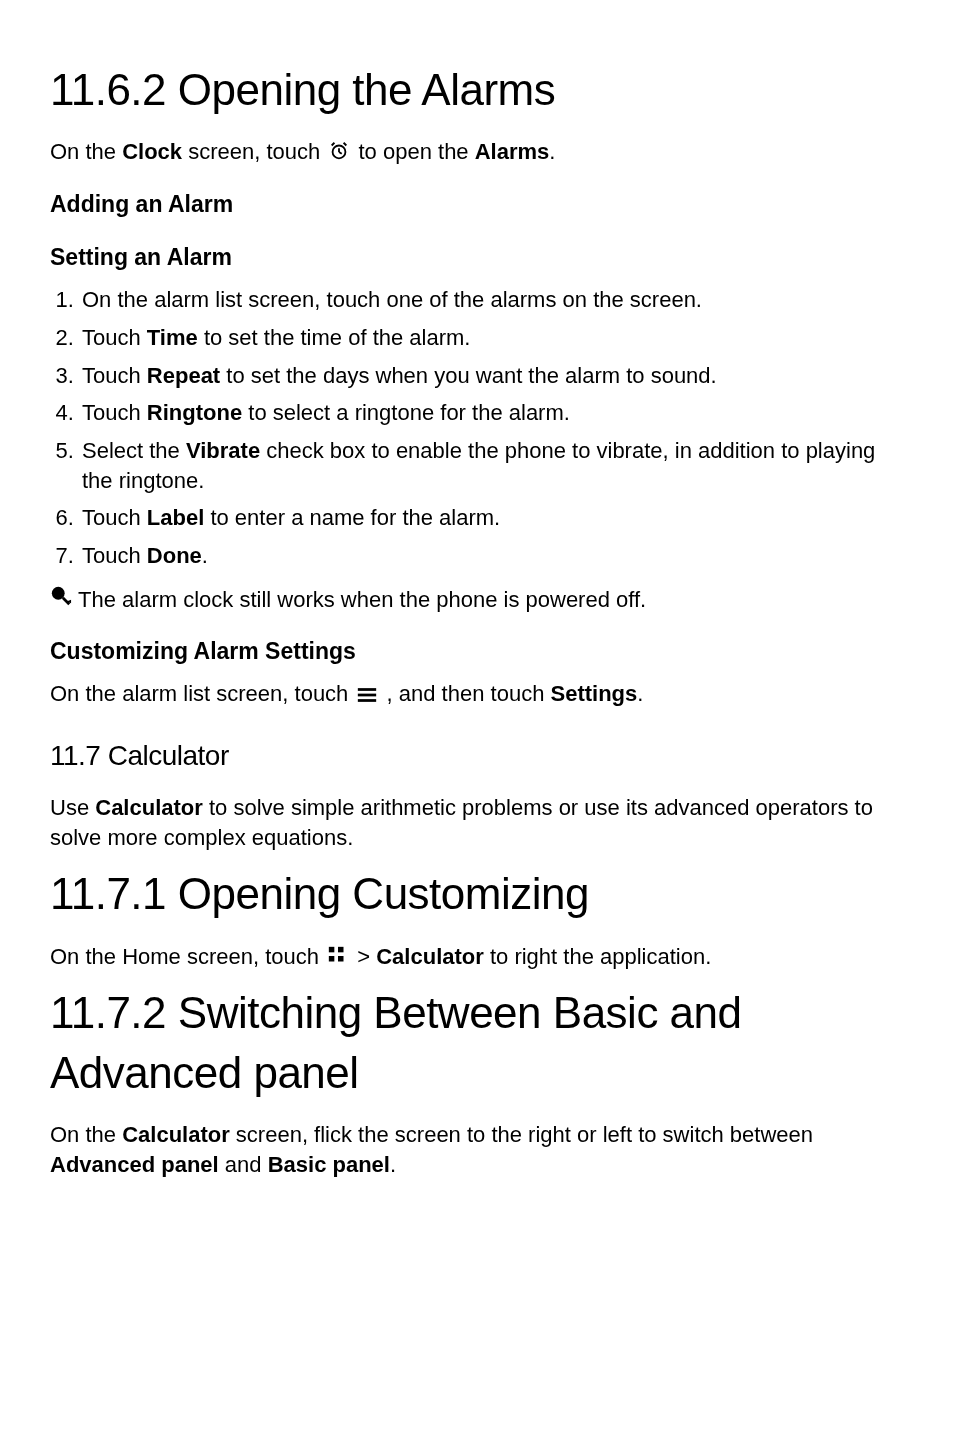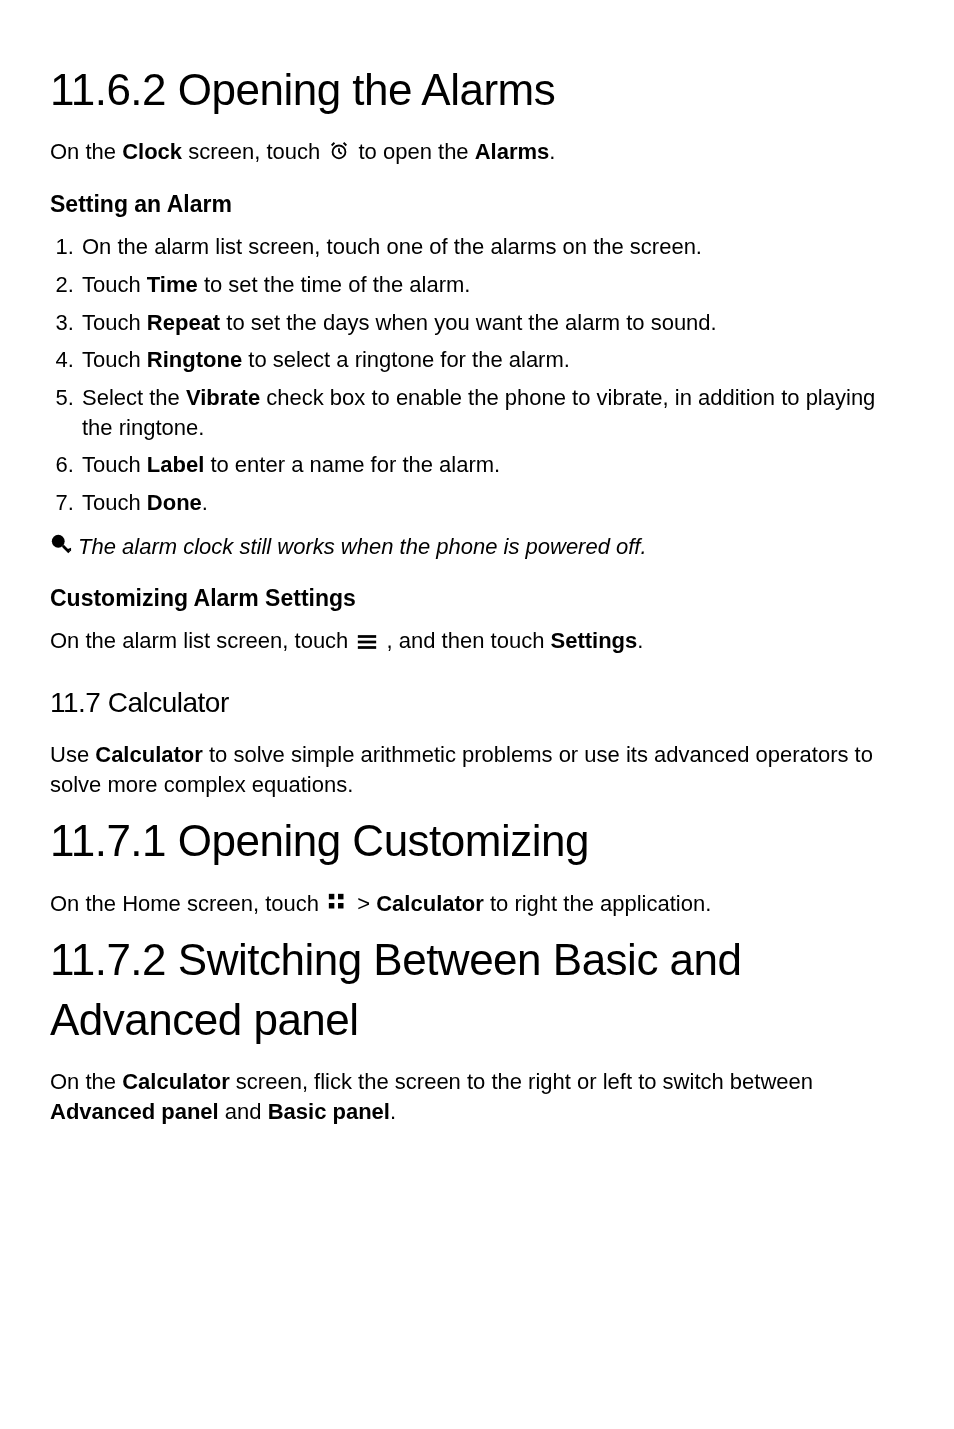--- a/index.html
+++ b/index.html
@@ -40,23 +40,22 @@
     padding-left: 30px;
     margin: 0 0 12px 0;
     font-size: 22px;
   }
   ol li {
     margin: 0 0 8px 0;
     padding-left: 2px;
   }
   .note-row {
     display: flex;
-    align-items: center;
+    align-items: flex-start;
     margin: 14px 0 14px 0;
-    font-style: italic;
   }
   .note-icon {
     display: inline-block;
     width: 28px;
     flex: 0 0 28px;
   }
   .note-text {
     font-size: 22px;
   }
   b { font-weight: bold; }
@@ -87,20 +86,21 @@
 <p>
   <span>On the </span><b>Clock</b><span> screen, touch  </span><svg class="inline-icon" width="22" height="22" viewBox="0 0 24 24">
         <circle cx="12" cy="13" r="7" fill="none" stroke="#000" stroke-width="2"></circle>
         <line x1="12" y1="13" x2="12" y2="9" stroke="#000" stroke-width="2"></line>
         <line x1="12" y1="13" x2="15" y2="15" stroke="#000" stroke-width="2"></line>
         <line x1="4" y1="6" x2="7" y2="3" stroke="#000" stroke-width="2"></line>
         <line x1="20" y1="6" x2="17" y2="3" stroke="#000" stroke-width="2"></line>
       </svg><span>  to open the </span><b>Alarms</b><span>.</span>
 </p>
 
+<p class="sub">Adding an Alarm</p>
 
 <p class="sub">Setting an Alarm</p>
 <ol>
   <li>On the alarm list screen, touch one of the alarms on the screen.</li>
   <li><span>Touch </span><b>Time</b><span> to set the time of the alarm.</span></li>
   <li><span>Touch </span><b>Repeat</b><span> to set the days when you want the alarm to sound.</span></li>
   <li><span>Touch </span><b>Ringtone</b><span> to select a ringtone for the alarm.</span></li>
   <li><span>Select the </span><b>Vibrate</b><span> check box to enable the phone to vibrate, in addition to playing the ringtone.</span></li>
   <li><span>Touch </span><b>Label</b><span> to enter a name for the alarm.</span></li>
   <li><span>Touch </span><b>Done</b><span>.</span></li>

